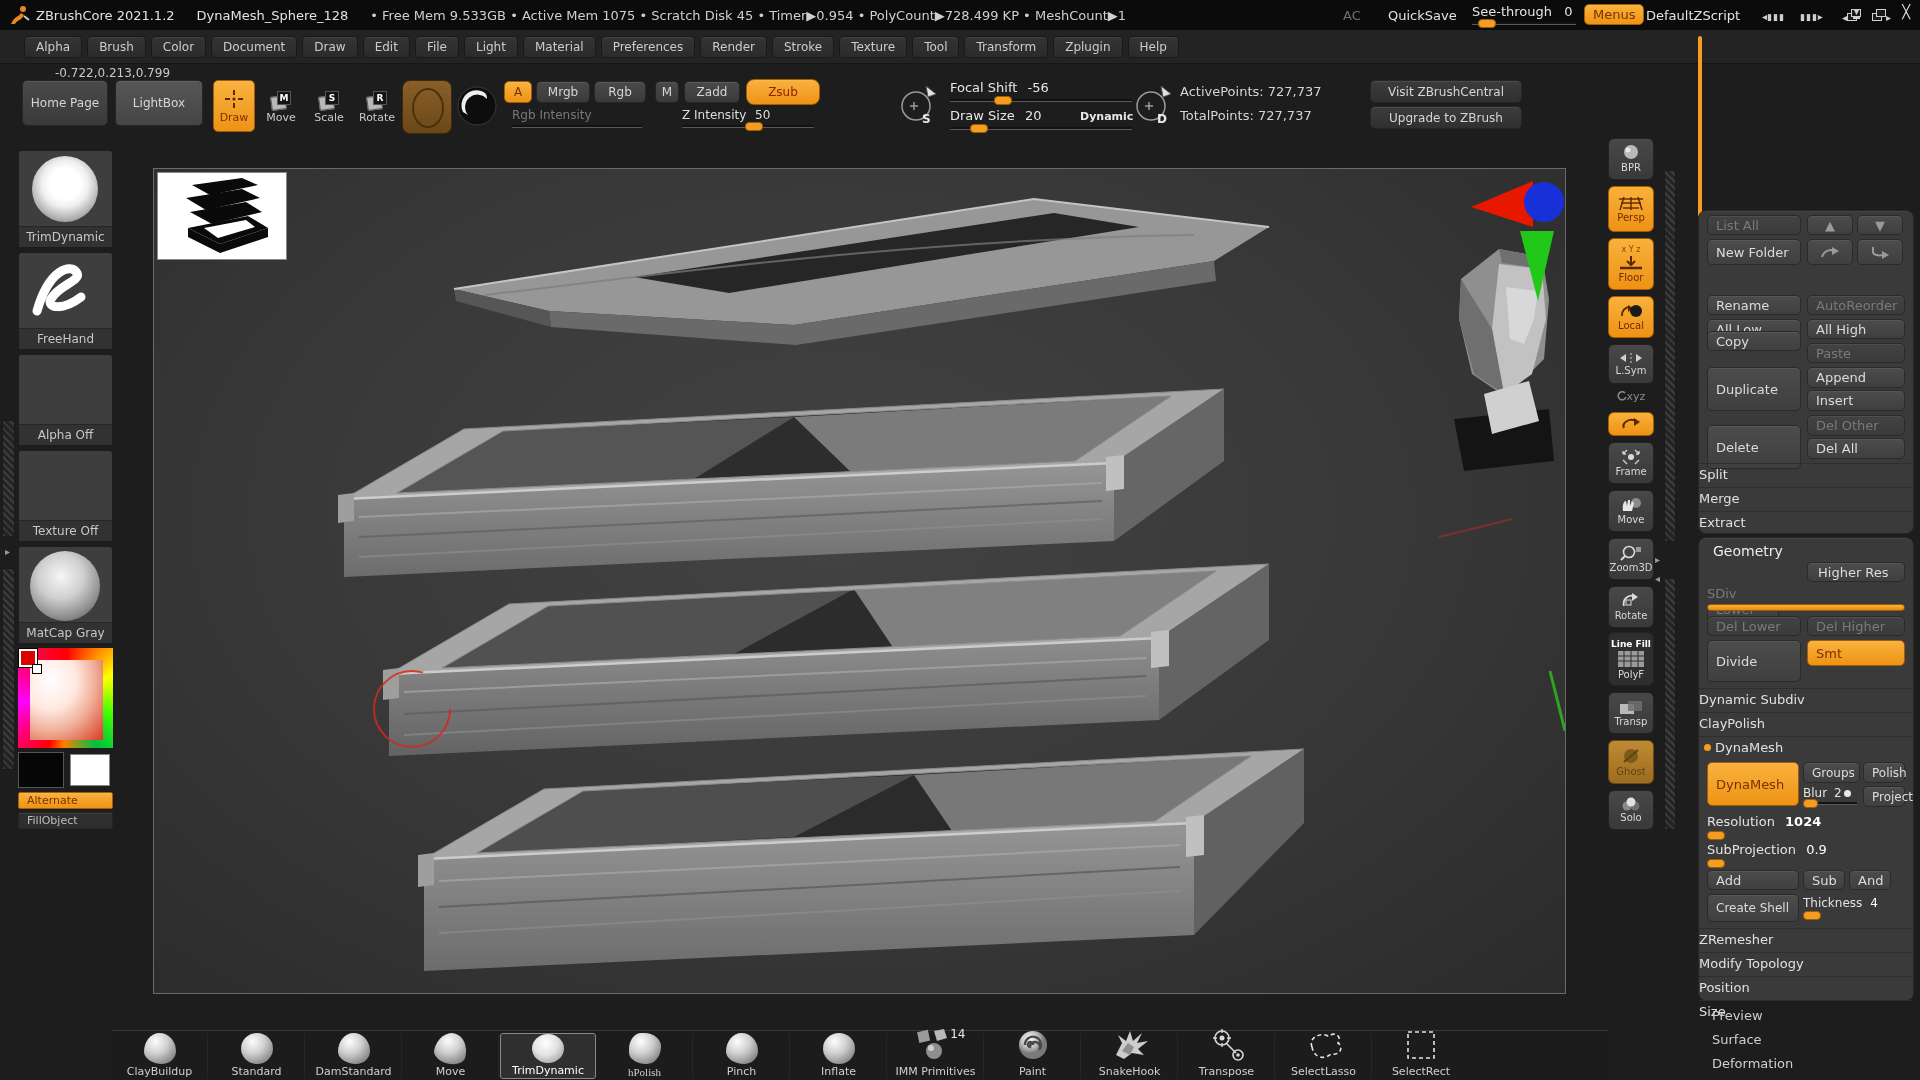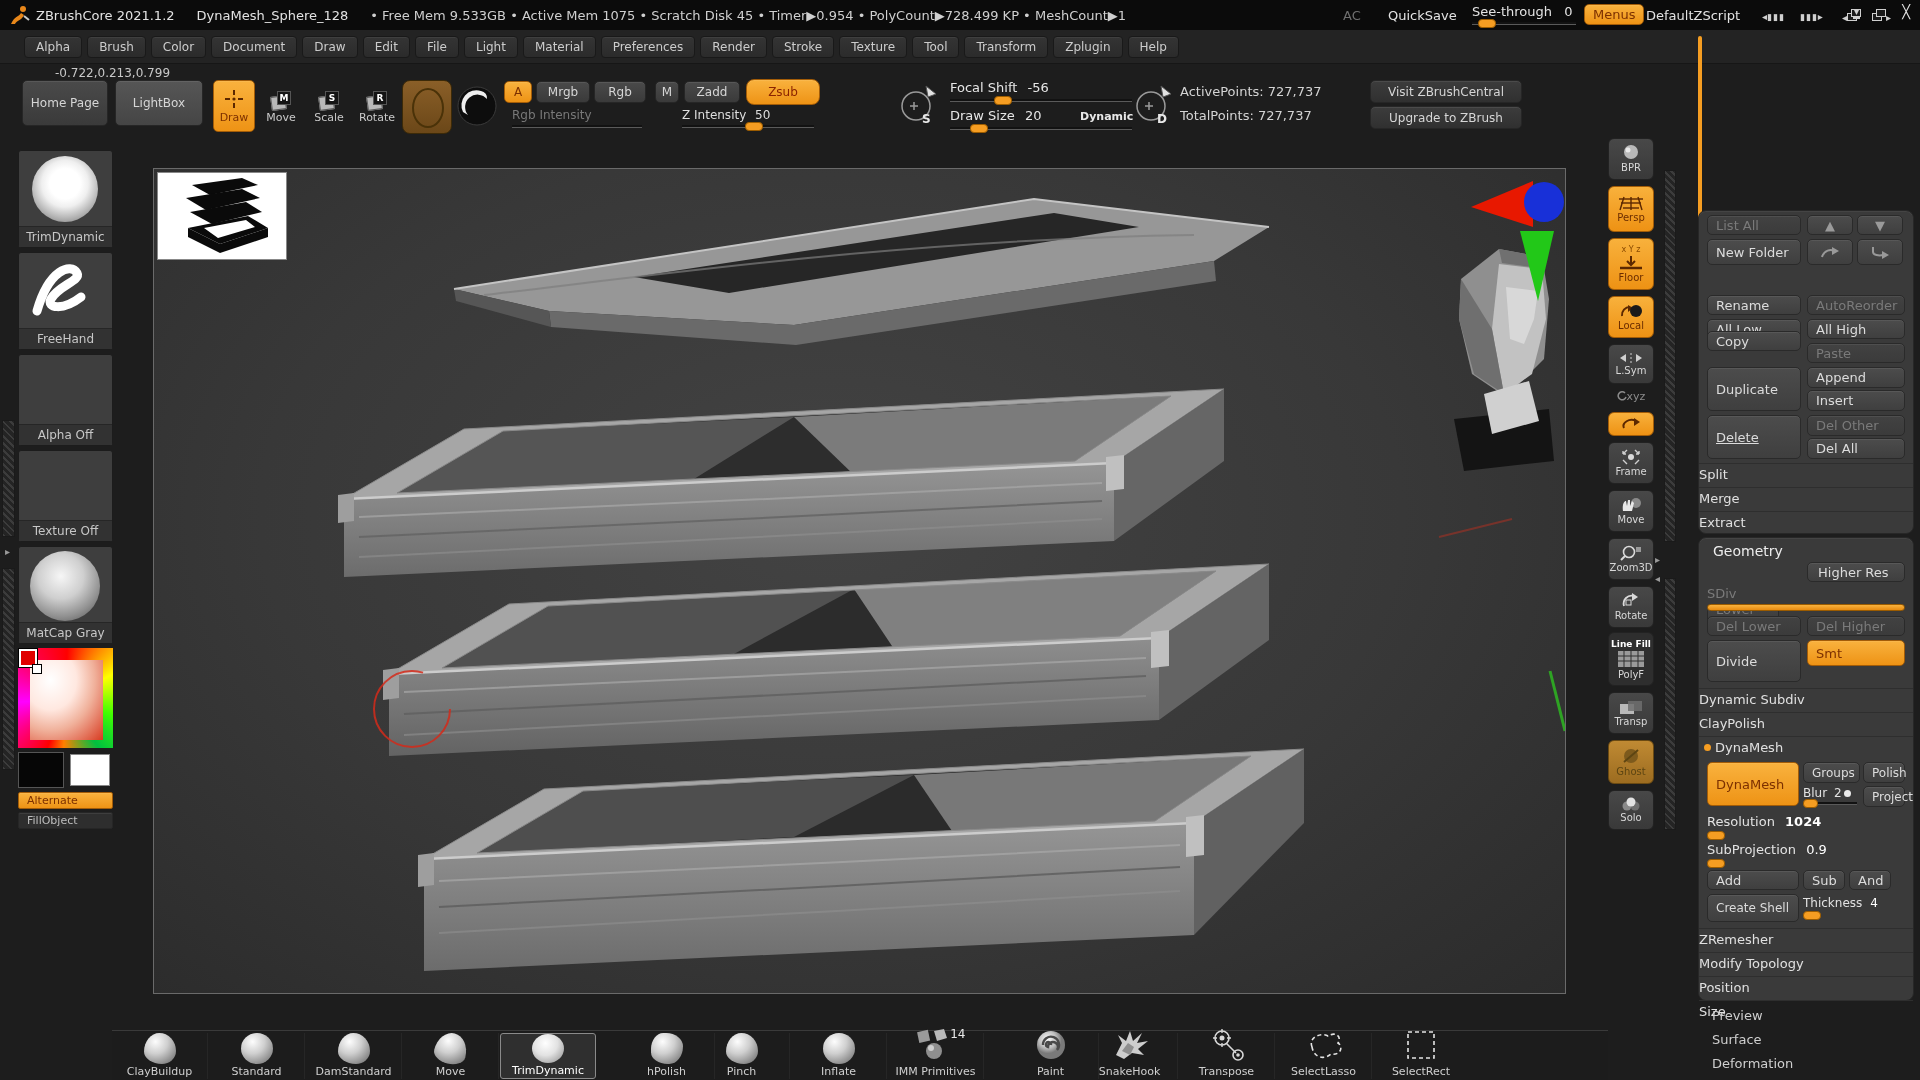--- a/index.html
+++ b/index.html
@@ -522,21 +522,21 @@
 
     <span class="pbtn" style="left:8px;top:84px;width:94px;height:20px;">Rename</span>
     <span class="pbtn dim" style="left:108px;top:84px;width:98px;height:20px;">AutoReorder</span>
     <span class="pbtn" style="left:8px;top:108px;width:94px;height:20px;">All Low</span>
     <span class="pbtn" style="left:108px;top:108px;width:98px;height:20px;">All High</span>
     <span class="pbtn" style="left:8px;top:120px;width:94px;height:20px;">Copy</span>
     <span class="pbtn dim" style="left:108px;top:132px;width:98px;height:20px;">Paste</span>
     <span class="pbtn" style="left:8px;top:156px;width:94px;height:44px;">Duplicate</span>
     <span class="pbtn" style="left:108px;top:156px;width:98px;height:21px;">Append</span>
     <span class="pbtn" style="left:108px;top:179px;width:98px;height:21px;">Insert</span>
-    <span class="pbtn" style="left:8px;top:204px;width:94px;height:44px;text-decoration:underline;">Delete</span>
+    <span class="pbtn" style="left:8px;top:214px;width:94px;height:44px;">Delete</span>
     <span class="pbtn dim" style="left:108px;top:204px;width:98px;height:21px;">Del Other</span>
     <span class="pbtn" style="left:108px;top:227px;width:98px;height:21px;">Del All</span>
     <span class="sep-row" style="top:252px;">Split</span>
     <span class="sep-row" style="top:276px;">Merge</span>
     <span class="sep-row" style="top:300px;">Extract</span>
   </div>
 
   <div class="abs panel" style="top:537px;height:462px;">
     <span class="ghead" style="left:14px;top:5px;">Geometry</span>
     <span class="pbtn dim" style="left:8px;top:24px;width:72px;height:20px;margin-top:45px;">Lower Res</span>
@@ -608,21 +608,21 @@
       <span class="blab">DamStandard</span>
     </div>
     <div class="cell" style="left:291px;">
       <span class="blob drop"></span>
       <span class="blab">Move</span>
     </div>
     <div class="cell sel" style="left:388px;">
       <span class="blob" style="background:radial-gradient(circle at 42% 32%,#ffffff,#e2e2e2 45%,#a8a8a8 80%,#808080);"></span>
       <span class="blab" style="color:#ffffff;">TrimDynamic</span>
     </div>
-    <div class="cell" style="left:507px;">
+    <div class="cell" style="left:485px;font-family:Liberation Serif, serif;">
       <span class="blob facet"></span>
       <span class="blab">hPolish</span>
     </div>
     <div class="cell" style="left:582px;">
       <span class="blob egg"></span>
       <span class="blab">Pinch</span>
     </div>
     <div class="cell" style="left:679px;">
       <span class="blob"></span>
       <span class="blab">Inflate</span>
@@ -632,21 +632,21 @@
         <svg width="44" height="32">
             <rect x="4" y="2" width="11" height="11" fill="#9a9a9a" transform="rotate(-12 9 7)"></rect>
             <polygon points="20,2 30,0 33,9 23,12" fill="#b9b9b9"></polygon>
             <circle cx="20" cy="22" r="8" fill="#8f8f8f"></circle>
             <circle cx="17" cy="19" r="3" fill="#cfcfcf"></circle>
           </svg>
         <span style="position:absolute;right:-8px;top:-2px;font-size:12px;color:#e8e8e8;">14</span>
       </span>
       <span class="blab">IMM Primitives</span>
     </div>
-    <div class="cell" style="left:891px;">
+    <div class="cell" style="left:873px;">
       <span><svg width="32" height="32">
             <circle cx="16" cy="16" r="14" fill="url(#pg)"></circle>
             <defs>
               <radialGradient id="pg" cx=".38" cy=".3">
                 <stop offset="0" stop-color="#fdfdfd"></stop>
                 <stop offset=".6" stop-color="#c2c2c2"></stop>
                 <stop offset="1" stop-color="#7a7a7a"></stop>
               </radialGradient>
             </defs>
             <path d="M16,16 m-8,0 a8,8 0 1 1 14,5 a5,5 0 1 0 -9,-3 a2.5,2.5 0 1 1 3,-2" fill="none" stroke="#4a4a4a" stroke-width="2.4"></path>

